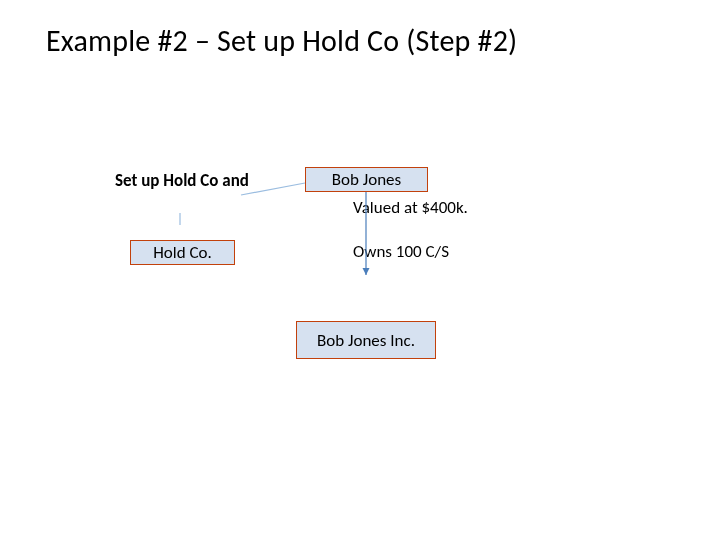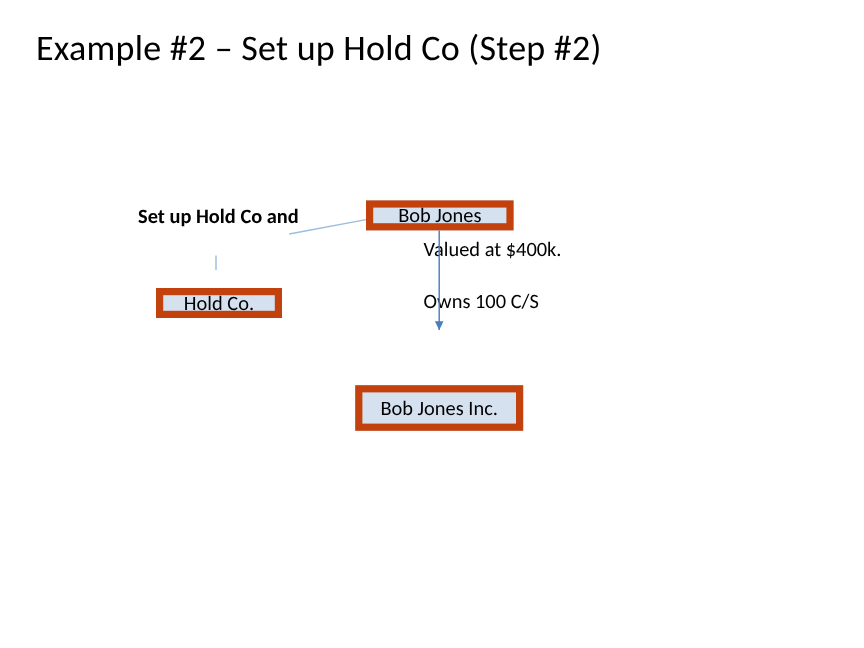--- a/index.html
+++ b/index.html
@@ -11,35 +11,35 @@
     font-family: Calibri, Arial, sans-serif;
     color: #000000;
   }
   .slide {
     position: relative;
     width: 720px;
     height: 540px;
   }
   .title {
     position: absolute;
-    left: 30px;
+    left: 46px;
     top: 22px;
     font-size: 30px;
     font-weight: 400;
     letter-spacing: 0.2px;
   }
   .caption {
     position: absolute;
     font-size: 17px;
     line-height: 21px;
     text-align: center;
   }
   .box {
     position: absolute;
-    border: 6px solid #c2410c;
+    border: 1px solid #c2410c;
     background: #d6e1f0;
     font-size: 17px;
     display: flex;
     align-items: center;
     justify-content: center;
     box-sizing: border-box;
   }
   .annot {
     position: absolute;
     font-size: 17px;

